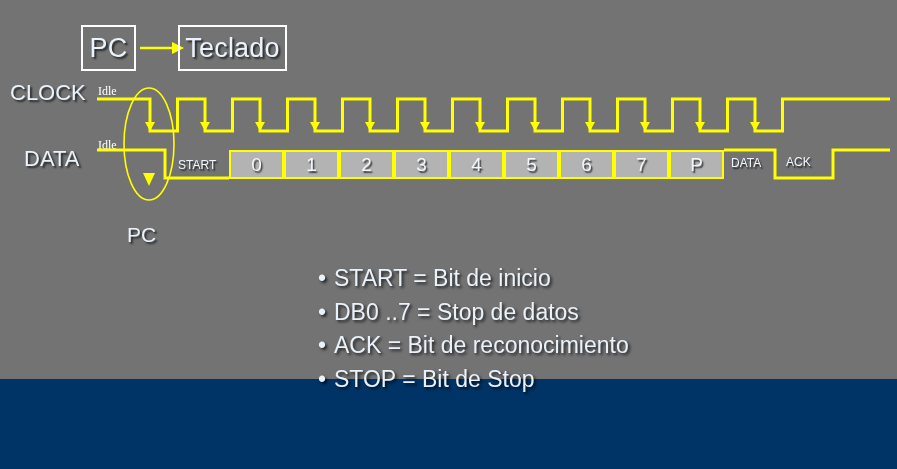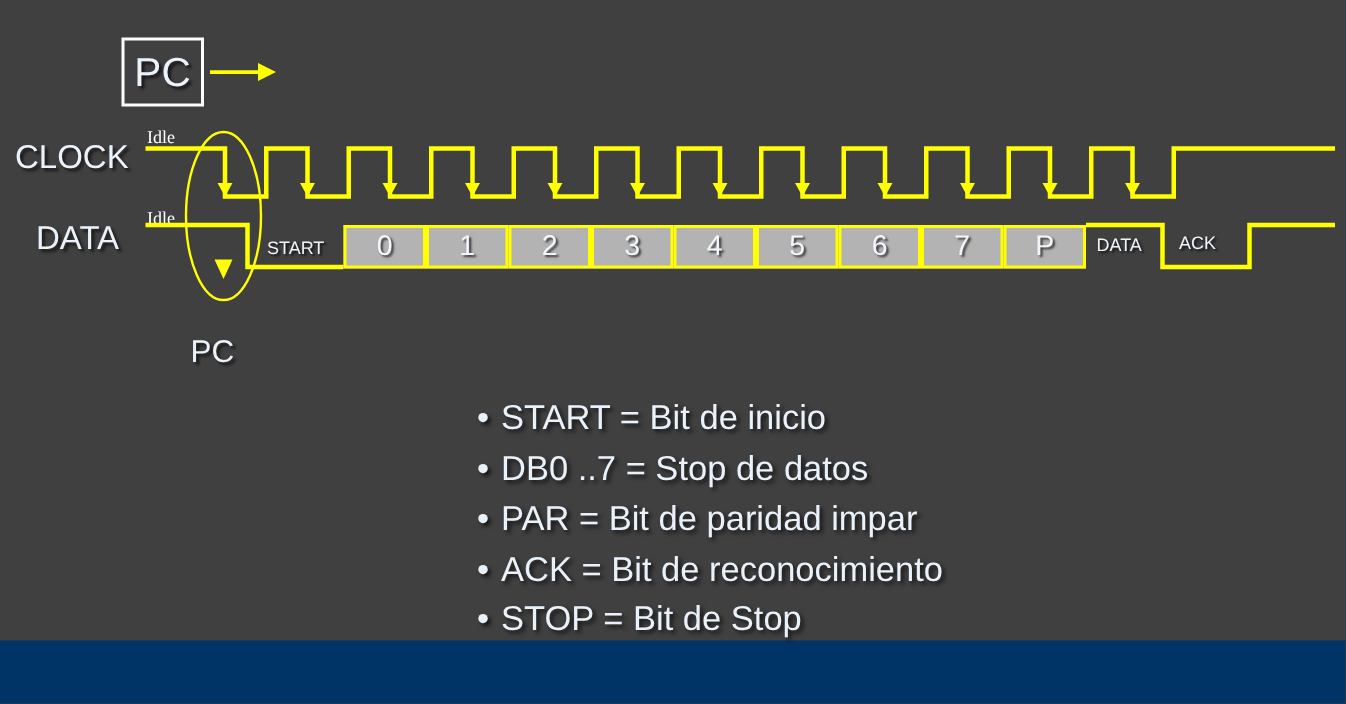--- a/index.html
+++ b/index.html
@@ -10,22 +10,22 @@
     width: 897px;
     height: 469px;
     background: #003366;
     font-family: "Liberation Sans", sans-serif;
     overflow: hidden;
     position: relative;
   }
   #stage {
     position: relative;
     width: 897px;
-    height: 427px;
-    background: #404040;
+    height: 379px;
+    background: #737373;
   }
 
   
   .abs { position: absolute; }
 
   
   .node-box {
     position: absolute;
     border: 2px solid #ffffff;
     box-sizing: border-box;
@@ -41,21 +41,21 @@
   #kbd-box   { left: 178px; top: 25px; width: 109px; height: 46px; }
 
   
   .signal-label {
     position: absolute;
     color: #eaf2fb;
     font-size: 22px;
     text-shadow: 2px 2px 2px rgba(0,0,0,0.65);
     white-space: nowrap;
   }
-  #clock-label { left: 10px; top: 92px; }
+  #clock-label { left: 10px; top: 80px; }
   #data-label  { left: 24px; top: 146px; }
 
   
   .idle-label {
     position: absolute;
     color: #ffffff;
     font-size: 12px;
     font-family: "Liberation Serif", serif;
     white-space: nowrap;
   }
@@ -146,20 +146,23 @@
 
   <div class="node-box" id="pc-box">
     <span>PC</span>
   </div>
 
   <svg class="abs" id="link-arrow" width="46" height="20" style="left:140px; top:38px;">
     <line x1="0" y1="10" x2="32" y2="10" stroke="#ffff00" stroke-width="2.5"></line>
     <polygon points="32,4 44,10 32,16" fill="#ffff00"></polygon>
   </svg>
 
+  <div class="node-box" id="kbd-box">
+    <span>Teclado</span>
+  </div>
 
   <div class="signal-label" id="clock-label">CLOCK</div>
   <div class="signal-label" id="data-label">DATA</div>
 
   <div class="idle-label" id="idle-clock">Idle</div>
   <div class="idle-label" id="idle-data">Idle</div>
 
   <svg id="wave-svg" viewBox="0 0 897 260">
     <g id="g-clock">
       <path id="clock-path" fill="none" stroke="#ffff00" stroke-width="3" stroke-linejoin="miter" stroke-linecap="butt" d="M 97 99 L 150 99 L 150 131 L 177.5 131 L 177.5 99 L 205 99 L 205 131 L 232.5 131 L 232.5 99 L 260 99 L 260 131 L 287.5 131 L 287.5 99 L 315 99 L 315 131 L 342.5 131 L 342.5 99 L 370 99 L 370 131 L 397.5 131 L 397.5 99 L 425 99 L 425 131 L 452.5 131 L 452.5 99 L 480 99 L 480 131 L 507.5 131 L 507.5 99 L 535 99 L 535 131 L 562.5 131 L 562.5 99 L 590 99 L 590 131 L 617.5 131 L 617.5 99 L 645 99 L 645 131 L 672.5 131 L 672.5 99 L 700 99 L 700 131 L 727.5 131 L 727.5 99 L 755 99 L 755 131 L 782.5 131 L 782.5 99 L 890 99"></path>
@@ -222,19 +225,18 @@
         <span>P</span>
       </div>
     </div>
 
   <div id="pc-caption">PC</div>
 
   <div id="legend">
     <ul id="legend-list">
         <li><span class="bullet">•</span><span>START = Bit de inicio</span></li>
         <li><span class="bullet">•</span><span>DB0 ..7 = Stop de datos</span></li>
-        <li><span class="bullet">•</span><span>PAR = Bit de paridad impar</span></li>
         <li><span class="bullet">•</span><span>ACK = Bit de reconocimiento</span></li>
         <li><span class="bullet">•</span><span>STOP = Bit de Stop</span></li>
       </ul>
   </div>
 
 </div>
 
 </body></html>

